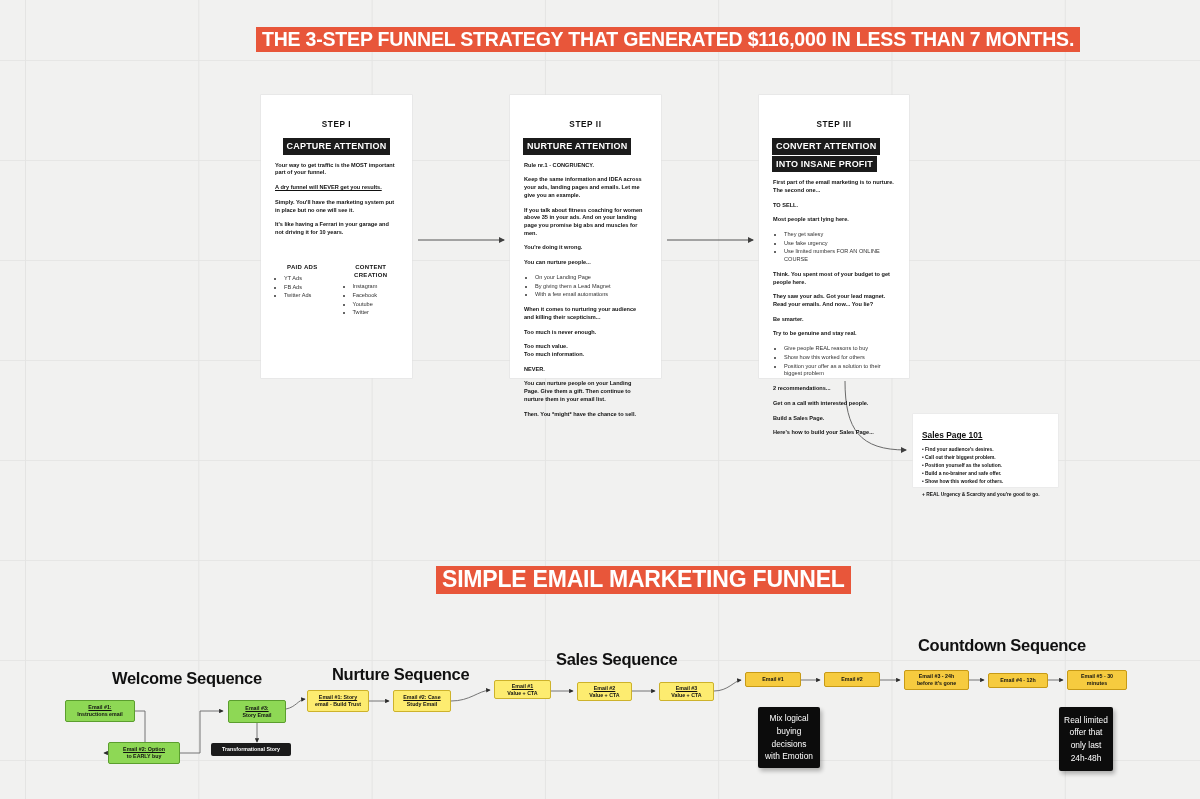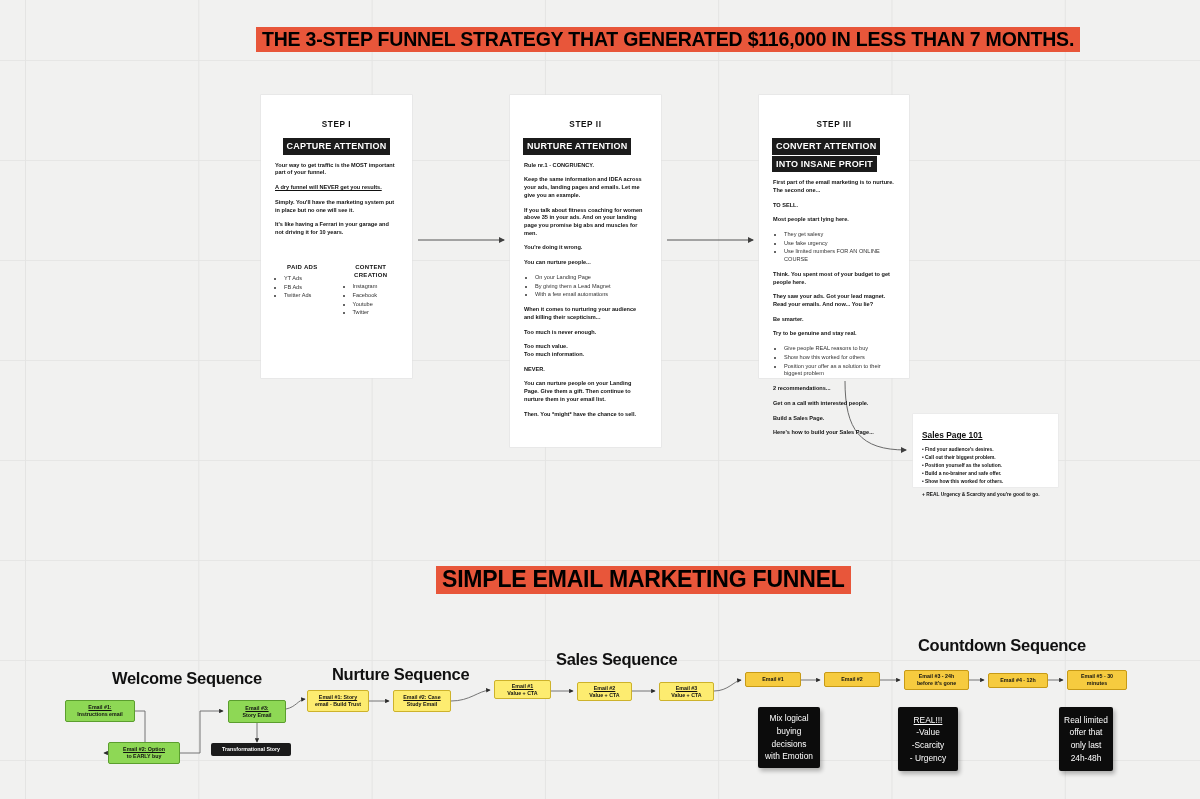--- a/index.html
+++ b/index.html
@@ -20,21 +20,21 @@
     background-size:173.3px 100px;
     background-position:25px 60px;
   }
   .layer{position:absolute;inset:0;}
   svg.edges{position:absolute;inset:0;width:1200px;height:799px;pointer-events:none;}
 
   
   .banner{
     position:absolute;
     background:#e8563a;
-    color:#000000;
+    color:#ffffff;
     font-weight:bold;
     letter-spacing:-0.2px;
     white-space:nowrap;
     display:flex;align-items:center;
     padding:2px 6px 3px 6px;
     box-sizing:border-box;
   }
   #banner-main{ left:256px; top:27px; height:25px; font-size:19.5px; }
   #banner-funnel{ left:436px; top:566px; height:28px; font-size:23px; }
 
@@ -63,21 +63,21 @@
   .card p{margin:0 0 7px 0;font-weight:bold;}
   .card p.u{text-decoration:underline;}
   .card ul{margin:0 0 7px 0;padding-left:11px;font-weight:normal;color:#333;}
   .card li{margin:0 0 1px 0;}
   .card .two-col{display:flex;gap:14px;margin-top:26px;}
   .card .col{flex:1;}
   .card .col h4{margin:0 0 4px 0;font-size:6px;text-align:center;letter-spacing:.3px;}
   .card .col ul{padding-left:9px;}
 
   #card-1{left:261px;top:95px;width:151px;height:283px;}
-  #card-2{left:510px;top:95px;width:151px;height:352px;}
+  #card-2{left:510px;top:95px;width:151px;height:283px;}
   #card-3{left:759px;top:95px;width:150px;height:283px;}
 
   #card-sales{
     position:absolute;left:913px;top:414px;width:145px;height:73px;
     background:#fff;box-sizing:border-box;padding:16px 9px;
     box-shadow:0 0 0 0.5px #e6e6e6;
   }
   #card-sales .sp-title{
     font-size:8.4px;font-weight:bold;text-decoration:underline;margin:0 0 6px 0;color:#111;
   }
@@ -317,25 +317,19 @@
     <div class="node gold" style="left: 1067px; top: 670px; width: 60px; height: 20px;">
       <span>Email #5 - 30</span>
       <span>minutes</span>
     </div>
     <div class="node black" style="left: 758px; top: 707px; width: 62px; height: 61px;">
       <span>Mix logical</span>
       <span>buying</span>
       <span>decisions</span>
       <span>with Emotion</span>
     </div>
-    <div class="node black" style="left: 898px; top: 707px; width: 60px; height: 64px;">
-      <span class="u">REAL!!!</span>
-      <span>-Value</span>
-      <span>-Scarcity</span>
-      <span>- Urgency</span>
-    </div>
     <div class="node black" style="left: 1035px; top: 707px; width: 54px; height: 64px; margin-left: 24px;">
       <span>Real limited</span>
       <span>offer that</span>
       <span>only last</span>
       <span>24h-48h</span>
     </div>
   </div>
 
 </body></html>

